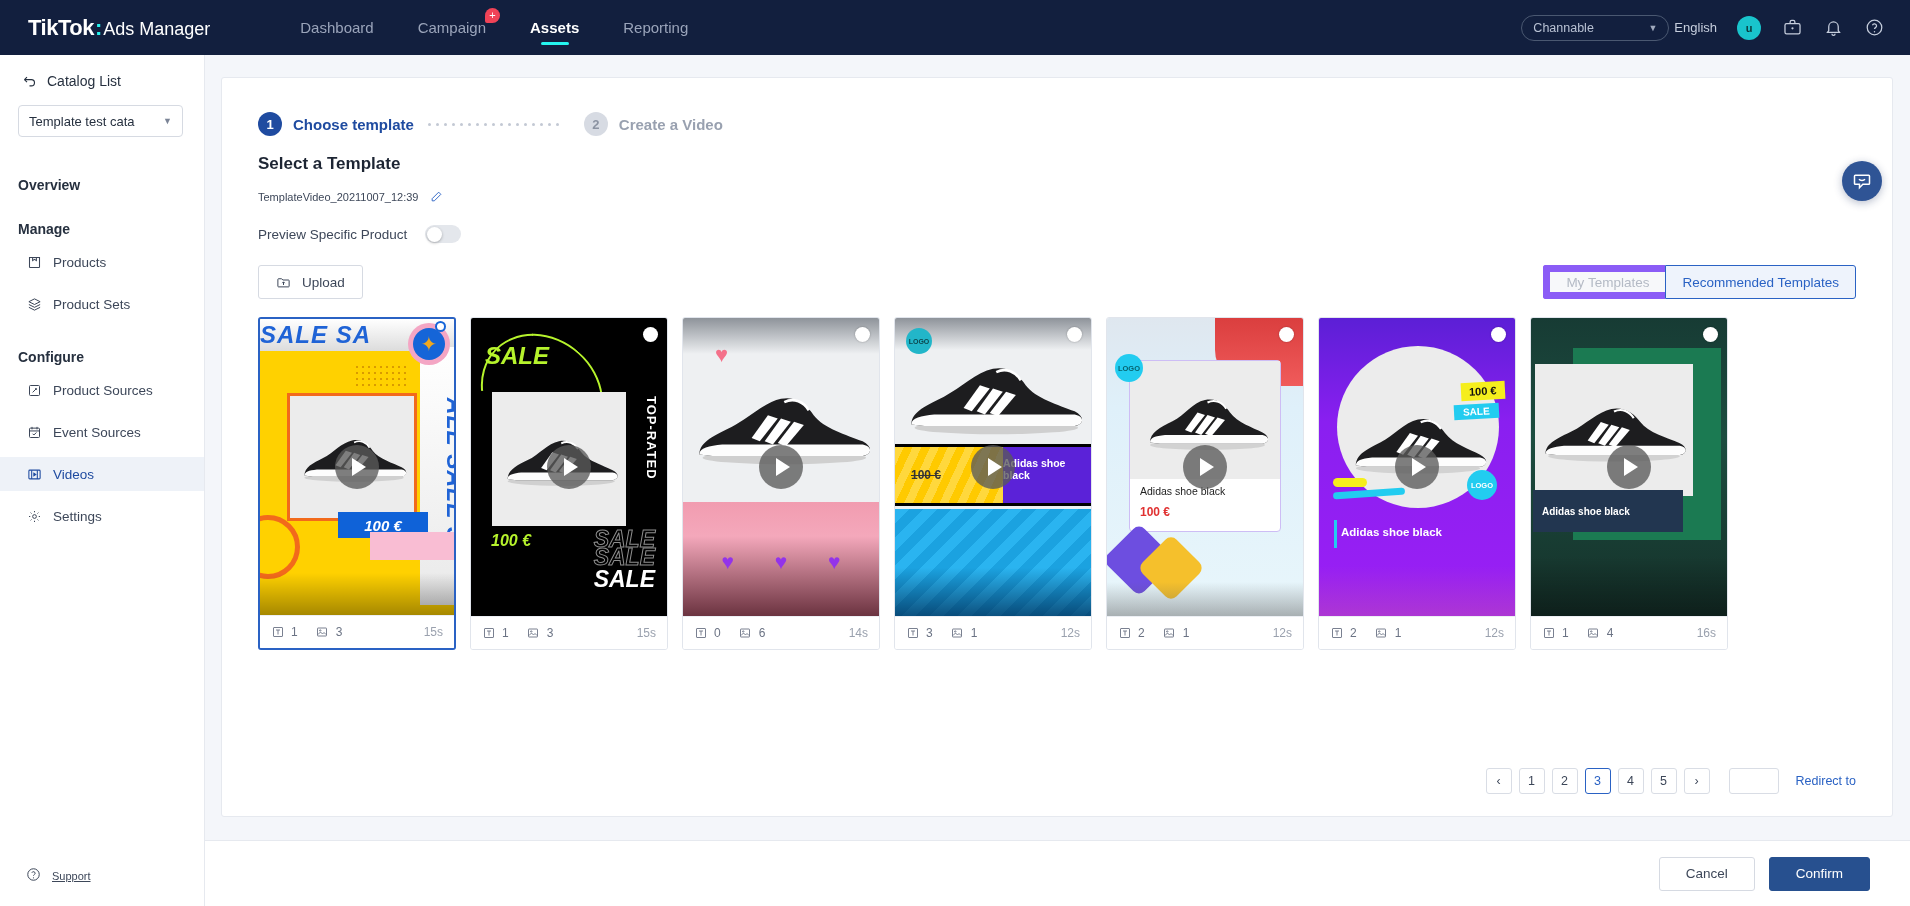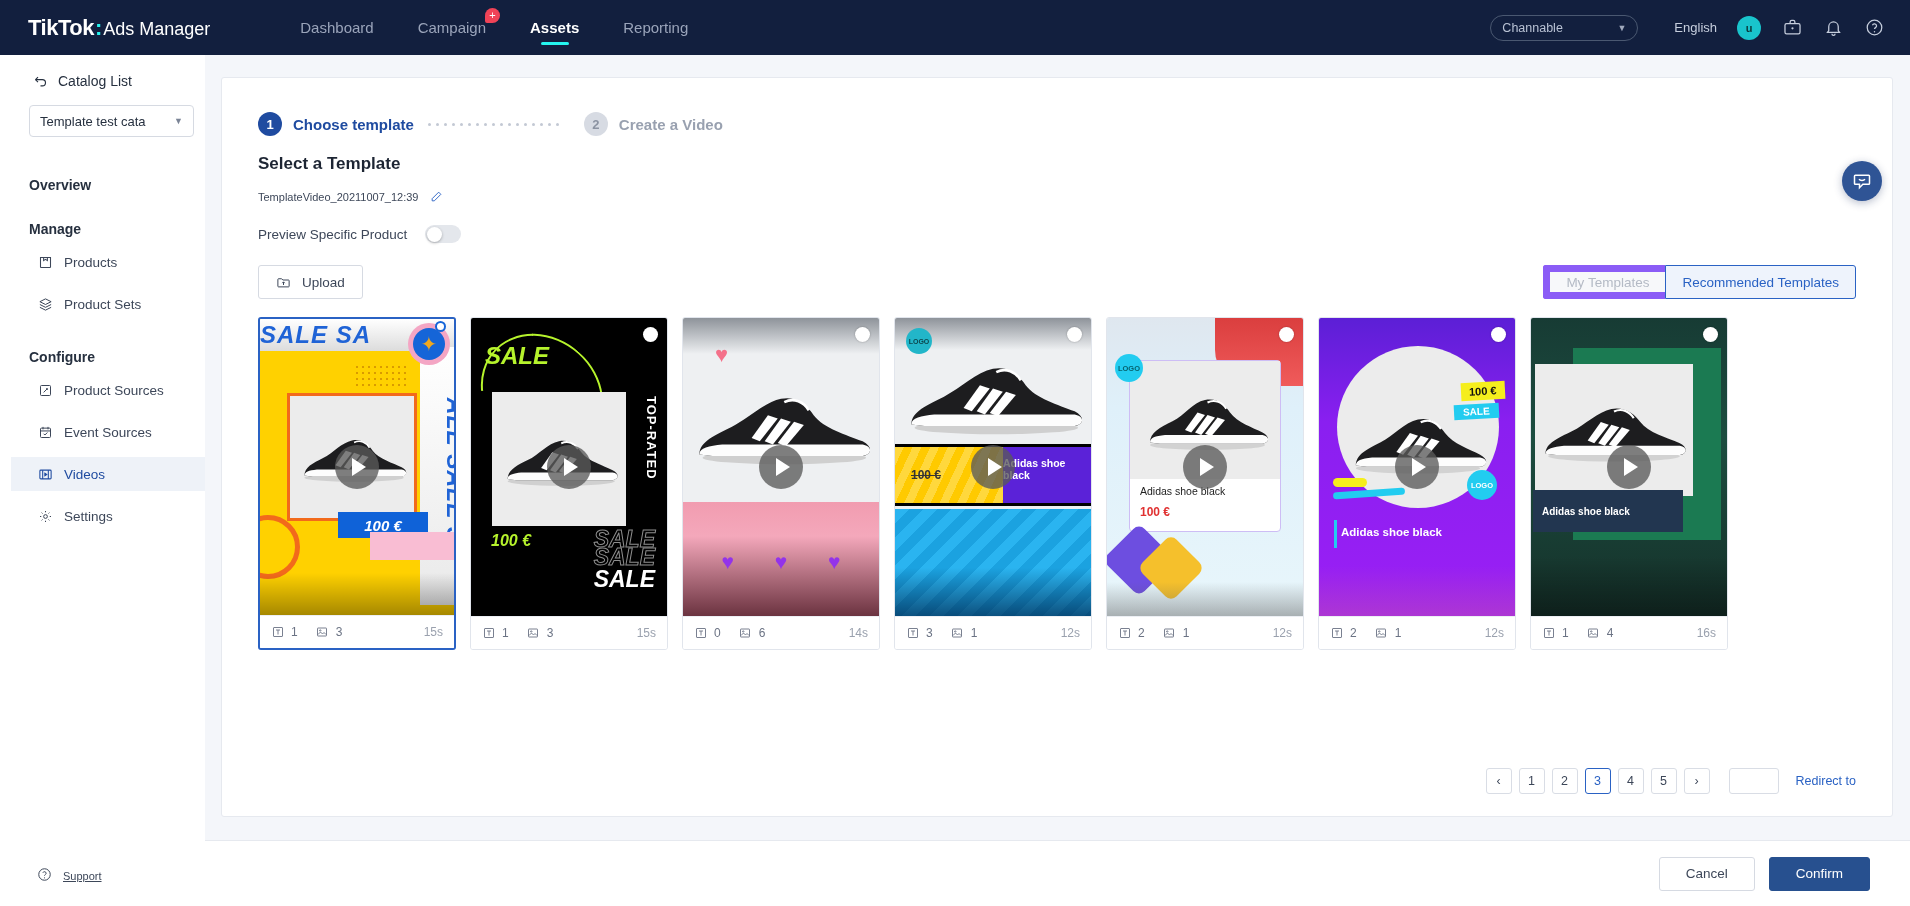--- a/index.html
+++ b/index.html
@@ -52,32 +52,32 @@
     margin-left: auto; display: flex; align-items: center;
     margin-right: 26px; gap: 0;
   }
   .acct-select {
     width: 148px; height: 26px; border: 1px solid #4a5871;
     border-radius: 13px; color: #b9c2d4; font-size: 12.5px;
     display: flex; align-items: center; padding: 0 11px;
     cursor: pointer; background: transparent;
   }
   .acct-select .chev { margin-left: auto; font-size: 9px; opacity: .85; }
-  .lang { color: #c6cedd; font-size: 13px; margin-left: 36px; cursor: pointer; }
+  .lang { color: #c6cedd; font-size: 13px; margin-left: 5px; cursor: pointer; }
   .avatar {
     width: 24px; height: 24px; border-radius: 50%;
     background: #19c4cc; color: #093a3d; font-size: 11px; font-weight: bold;
     display: flex; align-items: center; justify-content: center;
     margin-left: 20px; cursor: pointer;
   }
   .nav-ico { margin-left: 22px; cursor: pointer; display: flex; align-items: center; }
 
   
   .sidebar {
-    position: absolute; top: 55px; left: 11px;
+    position: absolute; top: 55px; left: 0;
     width: 205px; height: 851px;
     background: #fff; border-right: 1px solid #e6e9ef;
   }
   .catalog-back {
     display: flex; align-items: center; gap: 10px;
     padding: 18px 0 0 22px; color: #26303f; font-size: 14px; cursor: pointer;
   }
   .catalog-select {
     margin: 16px 0 0 18px; width: 165px; height: 32px;
     border: 1px solid #d6dae2; border-radius: 4px;

